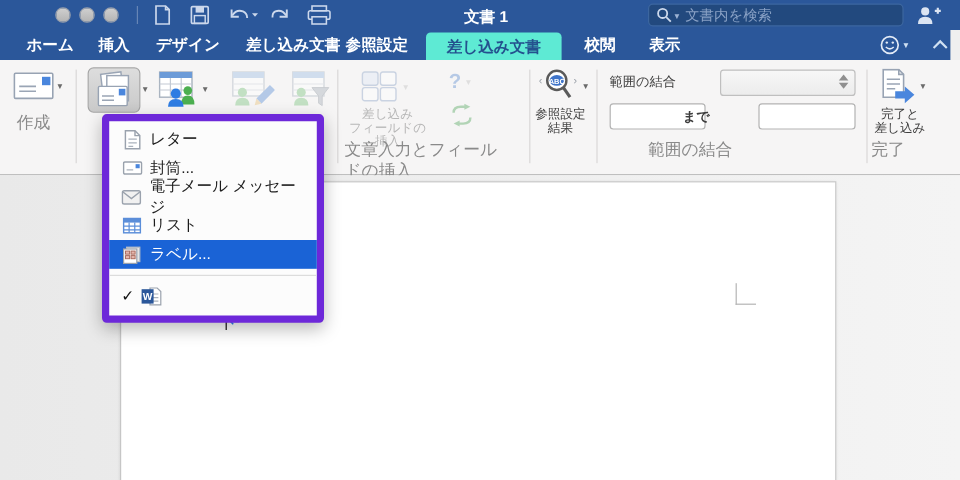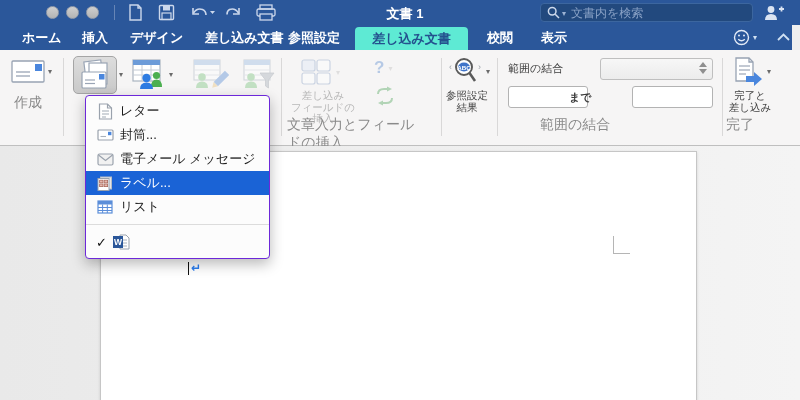--- a/index.html
+++ b/index.html
@@ -60,21 +60,21 @@
              background:linear-gradient(90deg,#e9e9e9,#f4f4f4); }
   .page { position:absolute; left:100px; top:5px; width:597px; height:260px;
           background:#ffffff; border:1px solid #c6c6c6; box-shadow:0 1px 3px rgba(0,0,0,0.13); }
   .cursor { position:absolute; left:87px; top:110px; width:1px; height:13px; background:#111111; }
   .pilcrow { position:absolute; left:90px; top:109px; color:#2d7ff0; font-size:12px; font-weight:700; }
   .corner-mark { position:absolute; left:512px; top:84px; width:17px; height:18px;
                  border-left:1px solid #b5b5b5; border-bottom:1px solid #b5b5b5; }
 
   
   .menu { position:absolute; left:85px; top:95px; width:185px; background:#fcfcfc;
-          border:1px solid #6d28d9; border-radius:4px; padding:3px 0 4px 0;
+          border:6px solid #6d28d9; border-radius:4px; padding:3px 0 4px 0;
           box-shadow:0 5px 14px rgba(0,0,0,0.28); }
   .mi { height:24px; display:flex; align-items:center; padding:0 8px 0 10px; font-size:13px; color:#1c1c1c; }
   .mi .mi-ico { width:18px; margin-right:6px; display:flex; justify-content:center; }
   .mi.hl { background:#1a63d6; color:#ffffff; }
   .menu-sep { height:1px; background:#dcdcdc; margin:5px 0; }
   .mi .chk { width:14px; margin-right:2px; font-size:13px; font-weight:700; color:#111; }
 </style>
 </head>
 <body>
 
@@ -337,48 +337,48 @@
     <div class="mi">
       <span class="mi-ico">
         <svg width="17" height="13" viewBox="0 0 17 13">
           <rect x="1" y="1" width="15" height="11" rx="1.5" fill="#f1f1f1" stroke="#9aa2ad" stroke-width="1.2"></rect>
           <path d="M1.5 2 L8.5 7.5 L15.5 2" fill="none" stroke="#9aa2ad" stroke-width="1.2"></path>
         </svg>
       </span>
       <span>電子メール メッセージ</span>
     </div>
 
+    <div class="mi">
+      <span class="mi-ico">
+        <svg width="16" height="14" viewBox="0 0 16 14">
+          <rect x="1" y="1" width="14" height="12" fill="#ffffff" stroke="#5b8ed9" stroke-width="1.2"></rect>
+          <rect x="1" y="1" width="14" height="3.5" fill="#5b8ed9"></rect>
+          <line x1="1" y1="7.5" x2="15" y2="7.5" stroke="#5b8ed9" stroke-width="1"></line>
+          <line x1="1" y1="10.5" x2="15" y2="10.5" stroke="#5b8ed9" stroke-width="1"></line>
+          <line x1="5.6" y1="4.5" x2="5.6" y2="13" stroke="#5b8ed9" stroke-width="1"></line>
+          <line x1="10.3" y1="4.5" x2="10.3" y2="13" stroke="#5b8ed9" stroke-width="1"></line>
+        </svg>
+      </span>
+      <span>リスト</span>
+    </div>
+
     <div class="mi hl">
       <span class="mi-ico">
         <svg width="16" height="15" viewBox="0 0 16 15">
           <rect x="3.5" y="1" width="11" height="12" fill="#e6e6e6" stroke="#b5bcc6" stroke-width="1"></rect>
           <rect x="1" y="2.5" width="11" height="12" fill="#ffffff" stroke="#9aa2ad" stroke-width="1"></rect>
           <rect x="2.6" y="4.2" width="3.4" height="2.6" fill="#e7b7ad" stroke="#a8695c" stroke-width="0.8"></rect>
           <rect x="7.2" y="4.2" width="3.4" height="2.6" fill="#e7b7ad" stroke="#a8695c" stroke-width="0.8"></rect>
           <rect x="2.6" y="8" width="3.4" height="2.6" fill="#e7b7ad" stroke="#a8695c" stroke-width="0.8"></rect>
           <rect x="7.2" y="8" width="3.4" height="2.6" fill="#e7b7ad" stroke="#a8695c" stroke-width="0.8"></rect>
         </svg>
       </span>
       <span>ラベル...</span>
     </div>
 
-    <div class="mi">
-      <span class="mi-ico">
-        <svg width="16" height="14" viewBox="0 0 16 14">
-          <rect x="1" y="1" width="14" height="12" fill="#ffffff" stroke="#5b8ed9" stroke-width="1.2"></rect>
-          <rect x="1" y="1" width="14" height="3.5" fill="#5b8ed9"></rect>
-          <line x1="1" y1="7.5" x2="15" y2="7.5" stroke="#5b8ed9" stroke-width="1"></line>
-          <line x1="1" y1="10.5" x2="15" y2="10.5" stroke="#5b8ed9" stroke-width="1"></line>
-          <line x1="5.6" y1="4.5" x2="5.6" y2="13" stroke="#5b8ed9" stroke-width="1"></line>
-          <line x1="10.3" y1="4.5" x2="10.3" y2="13" stroke="#5b8ed9" stroke-width="1"></line>
-        </svg>
-      </span>
-      <span>リスト</span>
-    </div>
-
     <div class="menu-sep"></div>
 
     <div class="mi">
       <span class="chk">✓</span>
       <span class="mi-ico">
         <svg width="18" height="16" viewBox="0 0 18 16">
           <path d="M8 1 h6 l3 3 v11 h-9 z" fill="#ffffff" stroke="#9aa2ad" stroke-width="1"></path>
           <line x1="10" y1="6" x2="15" y2="6" stroke="#aab2bc" stroke-width="1"></line>
           <line x1="10" y1="9" x2="15" y2="9" stroke="#aab2bc" stroke-width="1"></line>
           <line x1="10" y1="12" x2="15" y2="12" stroke="#aab2bc" stroke-width="1"></line>

